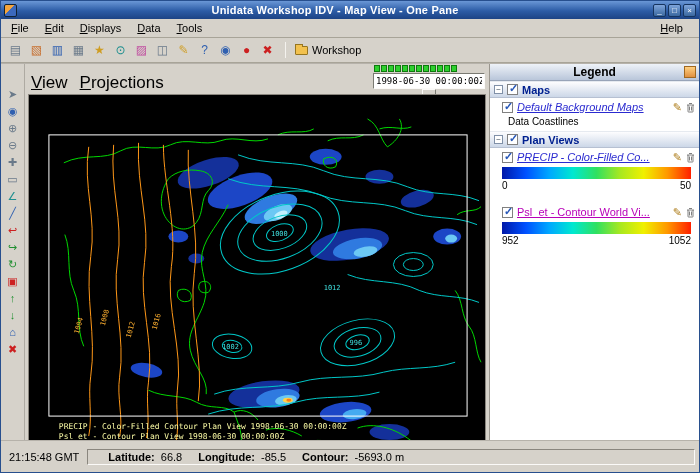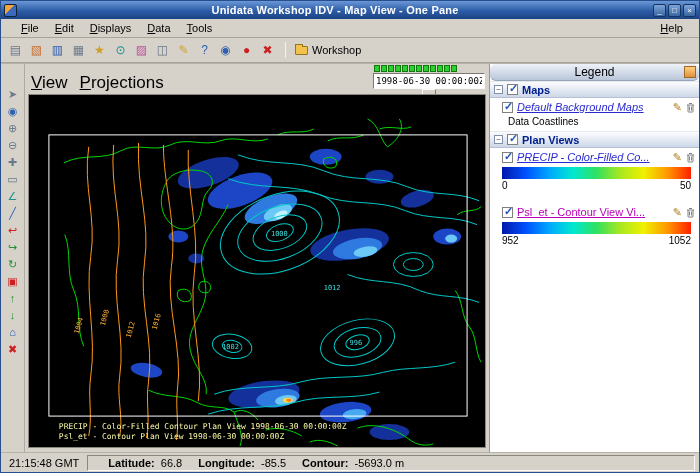--- a/index.html
+++ b/index.html
@@ -7,21 +7,21 @@
   .window { position:relative; width:700px; height:473px; background:#d6d2ca; border:1px solid #274f8e; overflow:hidden; }
 
   
   .titlebar { height:18px; display:flex; align-items:center; background:linear-gradient(#6a97d6 0%, #2c5ca6 55%, #1c4385 100%); }
   .app-icon { width:13px; height:13px; margin-left:3px; border-radius:2px; background:linear-gradient(135deg,#f3a43b 0 45%, #3b69bd 45% 100%); border:1px solid #123; }
   .titlebar .title { flex:1; text-align:center; color:#fff; font-weight:bold; font-size:11px; letter-spacing:.2px; }
   .win-buttons { display:flex; gap:2px; margin-right:3px; }
   .win-btn { width:13px; height:13px; border:1px solid #16345f; border-radius:2px; background:linear-gradient(#7ea4da,#39679f); color:#fff; font-size:8px; line-height:11px; text-align:center; }
 
   
-  .menubar { height:19px; display:flex; align-items:center; background:#d6d2ca; border-bottom:1px solid #a8a498; font-size:11px; padding-left:12px; }
+  .menubar { height:19px; display:flex; align-items:center; background:#d6d2ca; border-bottom:1px solid #a8a498; font-size:11px; padding-left:2px; }
   .menu-item { display:inline-block; padding:2px 8px; color:#000; }
   .menu-item::first-letter { text-decoration:underline; }
   .menu-help { margin-left:auto; margin-right:8px; }
 
   
   .toolbar { height:25px; display:flex; align-items:center; background:#d6d2ca; border-bottom:1px solid #a8a498; padding:0 4px; }
   .tb-icon { width:19px; height:19px; display:flex; align-items:center; justify-content:center; font-size:12px; margin:0 1px; }
   .tb-sep { width:1px; height:16px; background:#9a968e; border-right:1px solid #f4f2ee; margin:0 7px; }
   .folder-icon { display:inline-block; width:13px; height:9px; background:#f2c14e; border:1px solid #96751f; border-radius:1px; margin:0 4px 0 2px; position:relative; }
   .folder-icon::before { content:""; position:absolute; top:-3px; left:-1px; width:6px; height:2px; background:#f2c14e; border:1px solid #96751f; border-bottom:none; }
@@ -46,39 +46,39 @@
   .ctrl-row { display:flex; align-items:center;flex-direction:column; }
   .time-field { width:112px; height:16px; background:#fff; border:1px solid; border-color:#7a7a72 #fbfaf8 #fbfaf8 #7a7a72; font-family:"DejaVu Sans Mono", monospace; font-size:9px; padding:1px 2px; }
   .dd-btn { width:14px; height:16px; background:#d6d2ca; border:1px solid; border-color:#fbfaf8 #7a7a72 #7a7a72 #fbfaf8; font-size:7px; line-height:13px; text-align:center; color:#222; }
   .anim-btn { width:17px; height:16px; margin-left:2px; background:#d6d2ca; border:1px solid; border-color:#fbfaf8 #7a7a72 #7a7a72 #fbfaf8; color:#2a55c0; font-size:8px; font-weight:bold; display:flex; align-items:center; justify-content:center; }
 
   .map-canvas { position:absolute; top:30px; left:3px; right:3px; bottom:4px; background:#000; border:1px solid #8a867e; }
   .map-canvas svg { display:block; width:100%; height:100%; }
 
   
   .legend { width:210px; display:flex; flex-direction:column; background:#fff; border-left:1px solid #9a968e; }
-  .legend-header { position:relative; height:17px; flex:0 0 17px; background:linear-gradient(#eef2f8,#b9c6da); border-bottom:1px solid #98a4b8; display:flex; align-items:center; justify-content:center; font-weight:normal; font-size:12px;border-radius:6px; }
+  .legend-header { position:relative; height:17px; flex:0 0 17px; background:linear-gradient(#eef2f8,#b9c6da); border-bottom:1px solid #98a4b8; display:flex; align-items:center; justify-content:center; font-weight:bold; font-size:12px; }
   .float-btn { position:absolute; right:3px; top:2px; width:12px; height:12px; background:linear-gradient(#ffd080,#e09040); border:1px solid #a06820; }
   .legend-body { flex:1; overflow:hidden; }
   .section-header { height:17px; background:linear-gradient(#fdfdfe,#ccd7e8); border-top:1px solid #e6eaf0; border-bottom:1px solid #b6c0d2; display:flex; align-items:center; gap:4px; padding:0 4px; color:#002090; font-weight:bold; font-size:11px; }
   .expander { width:9px; height:9px; border:1px solid #8090a8; background:#fff; font-size:8px; line-height:7px; text-align:center; color:#405060; font-weight:normal; }
   .checkbox { width:11px; height:11px; border:1px solid #808080; background:#fff; position:relative; flex:0 0 11px; }
   .checkbox::after { content:"✓"; position:absolute; left:1px; top:-3px; font-size:11px; font-weight:bold; color:#2858b8; }
   .item-row { display:flex; align-items:center; gap:4px; padding:3px 4px 2px 12px; font-size:11px; }
   .link-blue { color:#2a2ad0; text-decoration:underline; white-space:nowrap; overflow:hidden;font-style:italic; }
   .link-magenta { color:#b800b8; text-decoration:underline; white-space:nowrap; overflow:hidden; }
   .row-icons { margin-left:auto; display:flex; align-items:center; gap:4px; }
   .pencil { color:#b08020; font-size:11px; line-height:11px; }
   .sub-label { font-size:10px; color:#000; padding:1px 4px 4px 18px; }
   .colorbar { height:12px; margin:2px 8px 0 12px; background:linear-gradient(to right,#0018a8,#0050ff,#00a8ff,#00e8d0,#30e060,#a8e820,#f0f000,#ff9800,#ff2000); }
   .colorbar-labels { display:flex; justify-content:space-between; font-size:10px; padding:1px 8px 4px 12px; }
   .gap8 { height:8px; }
 
   
-  .statusbar { position:absolute; left:0; right:0; bottom:0; height:20px; background:#d6d2ca; border-top:1px solid #b6b2aa; display:flex; align-items:center; font-size:11px; }
+  .statusbar { position:absolute; left:0; right:0; bottom:0; height:32px; background:#d6d2ca; border-top:1px solid #b6b2aa; display:flex; align-items:center; font-size:11px; }
   .clock-text { padding:0 8px; white-space:nowrap; }
   .coord-panel { flex:1; height:16px; margin-right:4px; border:1px solid; border-color:#8a867e #fbfaf8 #fbfaf8 #8a867e; display:flex; align-items:center; gap:6px; padding:0 20px; background:#d6d2ca; }
   .coord-panel b { font-weight:bold; }
   .coord-val { margin-right:10px; }
 </style>
 </head>
 <body>
 
 <div class="window">
 
@@ -314,21 +314,21 @@
         <div class="colorbar"></div>
         <div class="colorbar-labels">
           <span>0</span>
           <span>50</span>
         </div>
 
         <div class="gap8"></div>
 
         <div class="item-row">
           <span class="checkbox"></span>
-          <span class="link-magenta">Psl_et - Contour View Vi...</span>
+          <span class="link-magenta">Psl_et - Contour World Vi...</span>
           <span class="row-icons">
             <span class="pencil">✎</span>
             <svg width="9" height="11" viewBox="0 0 9 11">
                 <path d="M1,3 h7 M2,3 v6.5 a0.5,0.5 0 0 0 0.5,0.5 h4 a0.5,0.5 0 0 0 0.5,-0.5 V3 M3,1.5 h3 M3.5,4.5 v4 M5.5,4.5 v4" stroke="#606060" fill="none" stroke-width="0.8"></path>
               </svg>
           </span>
         </div>
         <div class="colorbar"></div>
         <div class="colorbar-labels">
           <span>952</span>

